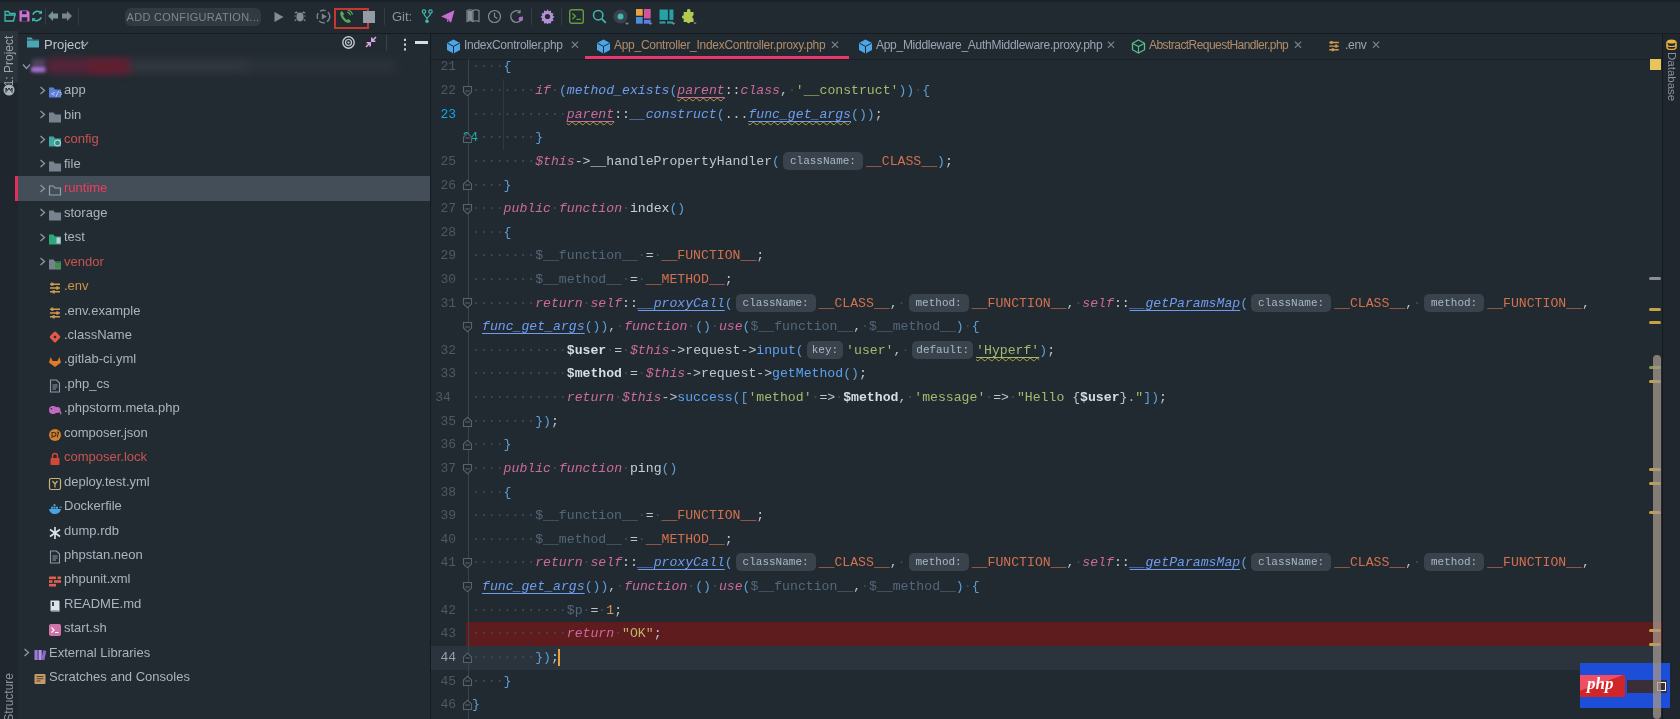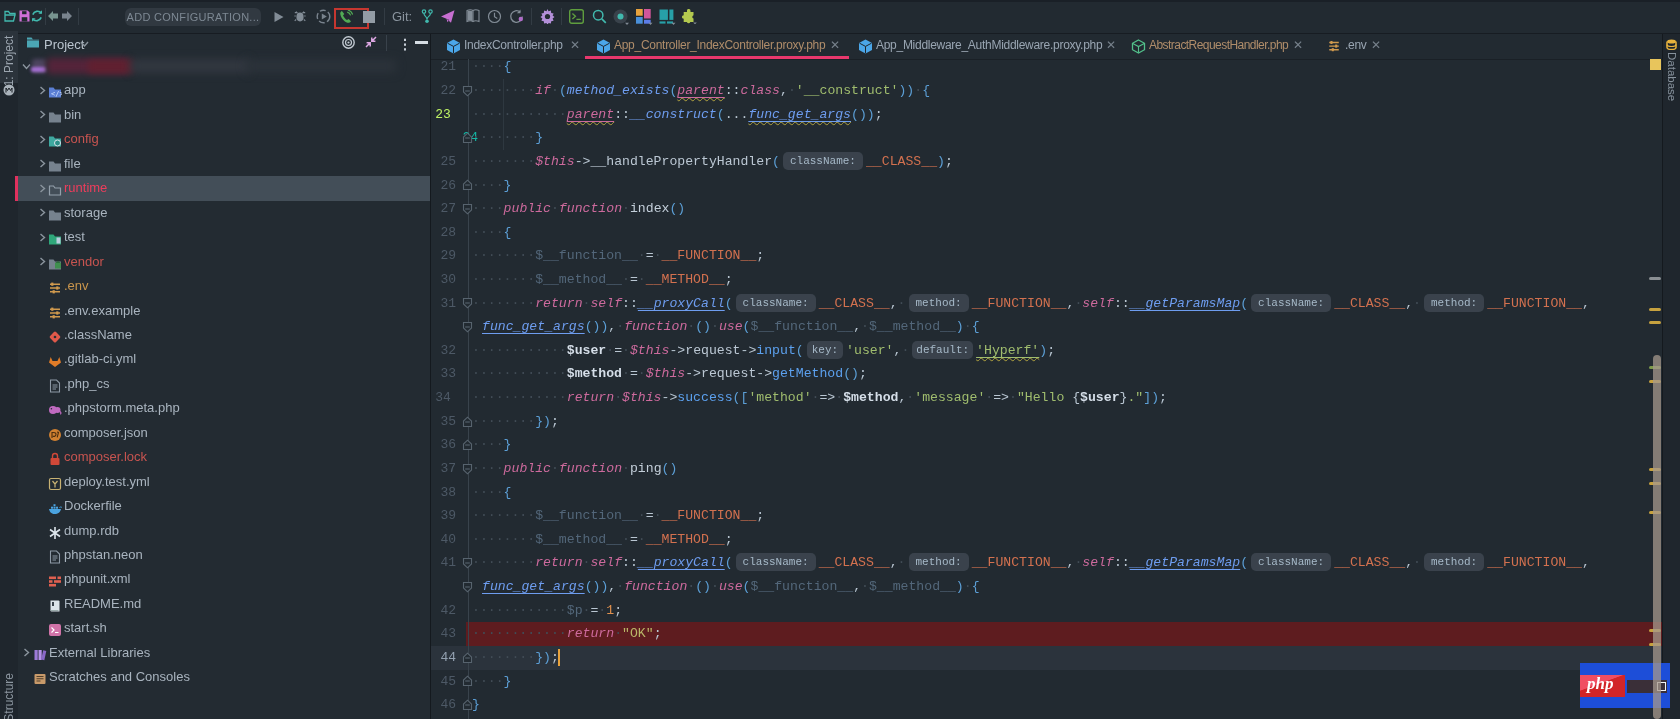--- a/index.html
+++ b/index.html
@@ -353,21 +353,21 @@
     <div class="tab" style="left:1345px;color:#99a5b2;">.env</div>
     <div class="tab tclose" style="left:1371px">✕</div>
     <div class="abs" style="left:431px;top:58.5px;width:1231px;height:0.5px;background:#1a2026"></div>
     <div class="abs" style="left:585px;top:56px;width:264px;height:3px;background:#e8386d"></div>
     <div class="abs" style="left:466px;top:622.28px;width:1196px;height:23.62px;background:#5e1c1f"></div>
     <div class="abs" style="left:431px;top:645.9px;width:1231px;height:23.62px;background:#2b333c"></div>
     <div class="abs" style="left:467.5px;top:59px;width:1px;height:660px;background:#39434c"></div>
     <div class="abs" style="left:503px;top:79.02px;width:1px;height:70.86px;background:#2e3840"></div>
     <div class="abs" style="left:430px;top:55.4px;width:26px;height:23.62px;line-height:23.62px;text-align:right;font-family:'Liberation Mono',monospace;font-size:13px;color:#4d5966">21</div>
     <div class="abs" style="left:430px;top:79.02px;width:26px;height:23.62px;line-height:23.62px;text-align:right;font-family:'Liberation Mono',monospace;font-size:13px;color:#4d5966">22</div>
-    <div class="abs" style="left:430px;top:102.64px;width:26px;height:23.62px;line-height:23.62px;text-align:center;font-family:'Liberation Mono',monospace;font-size:13px;color:#bef264">23</div>
+    <div class="abs" style="left:430px;top:102.64px;width:26px;height:23.62px;line-height:23.62px;text-align:right;font-family:'Liberation Mono',monospace;font-size:13px;color:#0ea5e9">23</div>
     <div class="abs" style="left:452px;top:126.25999999999999px;width:26px;height:23.62px;line-height:23.62px;text-align:right;font-family:'Liberation Mono',monospace;font-size:13px;color:#14b8a6">24</div>
     <div class="abs" style="left:430px;top:149.88px;width:26px;height:23.62px;line-height:23.62px;text-align:right;font-family:'Liberation Mono',monospace;font-size:13px;color:#4d5966">25</div>
     <div class="abs" style="left:430px;top:173.5px;width:26px;height:23.62px;line-height:23.62px;text-align:right;font-family:'Liberation Mono',monospace;font-size:13px;color:#4d5966">26</div>
     <div class="abs" style="left:430px;top:197.12px;width:26px;height:23.62px;line-height:23.62px;text-align:right;font-family:'Liberation Mono',monospace;font-size:13px;color:#4d5966">27</div>
     <div class="abs" style="left:430px;top:220.74px;width:26px;height:23.62px;line-height:23.62px;text-align:right;font-family:'Liberation Mono',monospace;font-size:13px;color:#4d5966">28</div>
     <div class="abs" style="left:430px;top:244.36px;width:26px;height:23.62px;line-height:23.62px;text-align:right;font-family:'Liberation Mono',monospace;font-size:13px;color:#4d5966">29</div>
     <div class="abs" style="left:430px;top:267.98px;width:26px;height:23.62px;line-height:23.62px;text-align:right;font-family:'Liberation Mono',monospace;font-size:13px;color:#4d5966">30</div>
     <div class="abs" style="left:430px;top:291.6px;width:26px;height:23.62px;line-height:23.62px;text-align:right;font-family:'Liberation Mono',monospace;font-size:13px;color:#4d5966">31</div>
     <div class="abs" style="left:430px;top:338.84px;width:26px;height:23.62px;line-height:23.62px;text-align:right;font-family:'Liberation Mono',monospace;font-size:13px;color:#4d5966">32</div>
     <div class="abs" style="left:430px;top:362.46px;width:26px;height:23.62px;line-height:23.62px;text-align:right;font-family:'Liberation Mono',monospace;font-size:13px;color:#4d5966">33</div>

